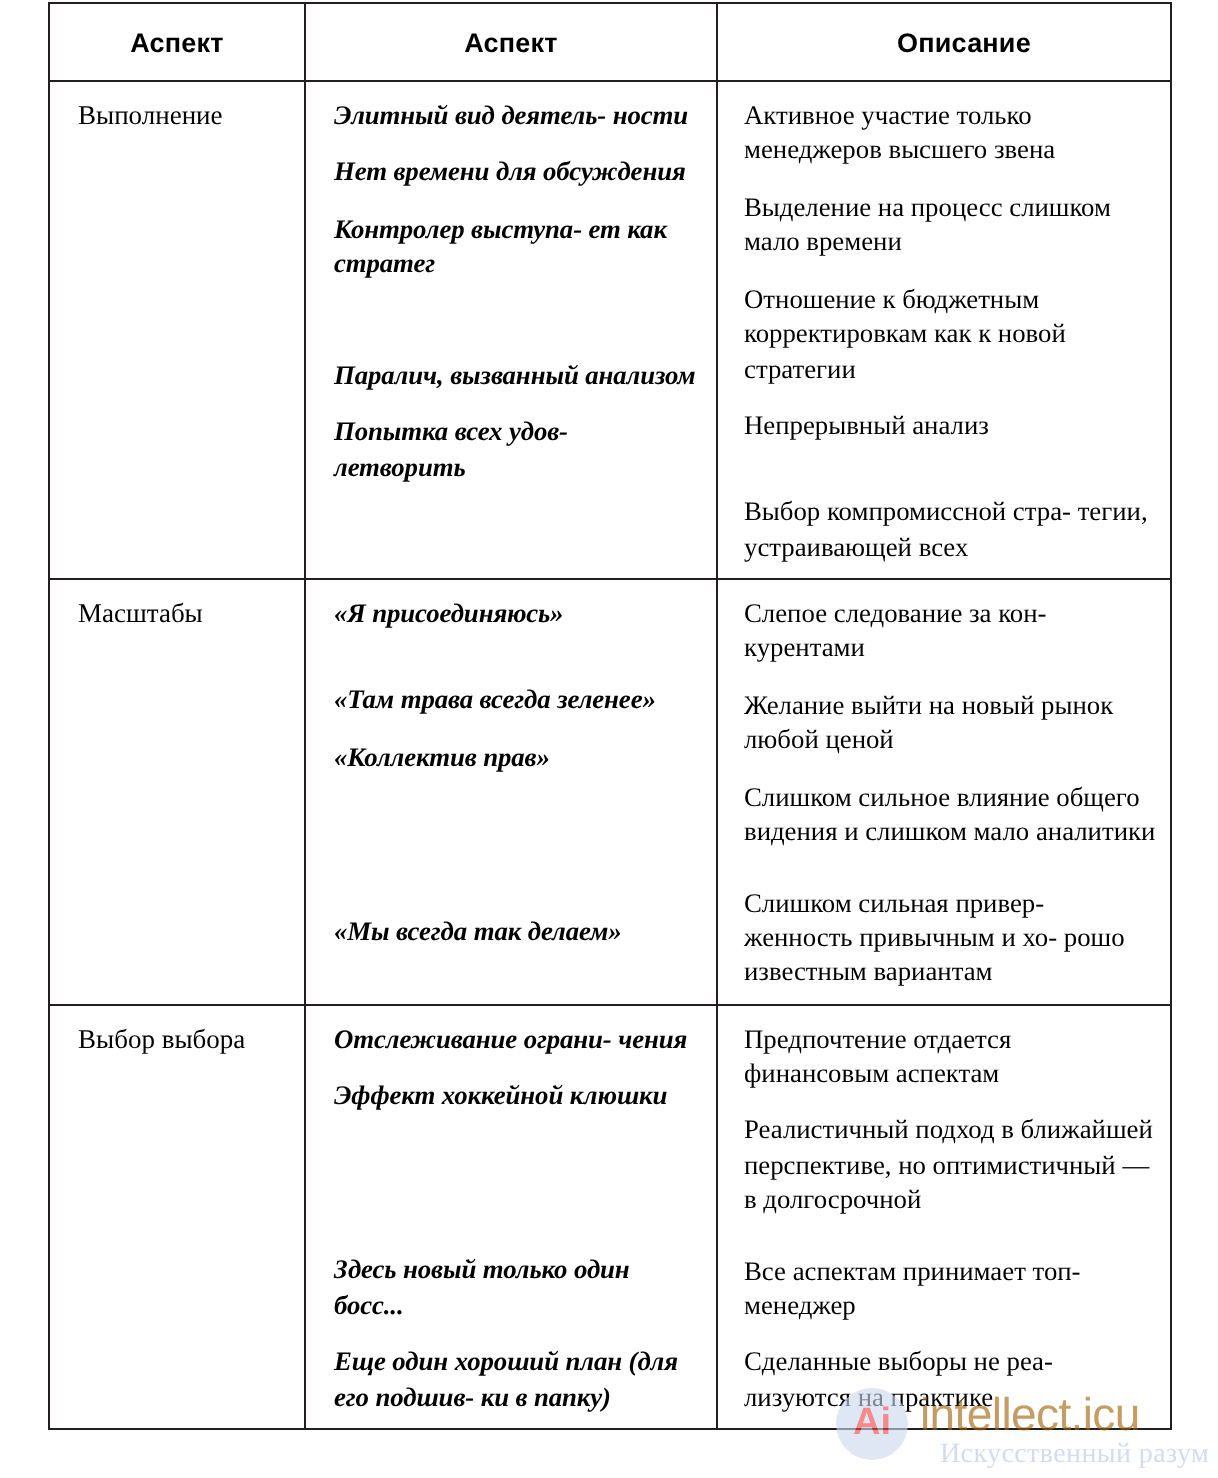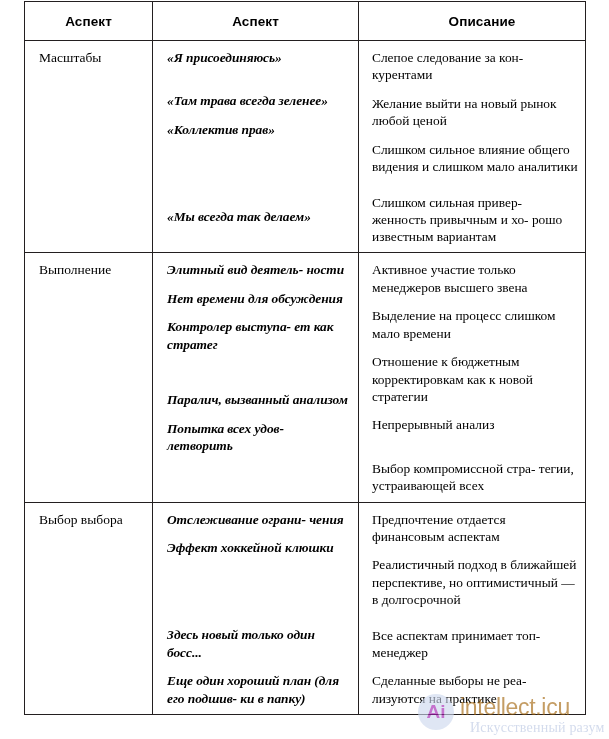--- a/index.html
+++ b/index.html
@@ -137,21 +137,21 @@
     position: absolute;
     left: 0px;
     top: 2px;
     width: 36px;
     height: 36px;
     line-height: 36px;
     text-align: center;
     font-family: "Liberation Sans", "DejaVu Sans", sans-serif;
     font-size: 19px;
     font-weight: bold;
-    color: #a21caf;
+    color: #ef4444;
   }
   .wm-main {
     position: absolute;
     left: 42px;
     top: 2px;
     font-family: "Liberation Sans", "DejaVu Sans", sans-serif;
     font-size: 23px;
     font-weight: normal;
     color: #a16207;
     letter-spacing: -0.3px;
@@ -186,42 +186,20 @@
           <th class="th-first">Аспект</th>
           <th>Аспект</th>
           <th class="th-last">Описание</th>
         </tr>
       </thead>
 
       <tbody>
 
         <tr>
           <td class="td-first">
-            <div class="aspect-cell">Масштабы</div>
-          </td>
-          <td>
-            <div class="stack trap-col">
-              <p class="entry gap-md">«Я присоединяюсь»</p>
-              <p class="entry">«Там трава всегда зеленее»</p>
-              <p class="entry gap-xxl">«Коллектив прав»</p>
-              <p class="entry">«Мы всегда так делаем»</p>
-            </div>
-          </td>
-          <td class="td-last">
-            <div class="stack desc-col">
-              <p class="entry">Слепое следование за кон- курентами</p>
-              <p class="entry">Желание выйти на новый рынок любой ценой</p>
-              <p class="entry gap-sm">Слишком сильное влияние общего видения и слишком мало аналитики</p>
-              <p class="entry">Слишком сильная привер- женность привычным и хо- рошо известным вариантам</p>
-            </div>
-          </td>
-        </tr>
-
-        <tr>
-          <td class="td-first">
             <div class="aspect-cell">Выполнение</div>
           </td>
           <td>
             <div class="stack trap-col">
               <p class="entry">Элитный вид деятель- ности</p>
               <p class="entry">Нет времени для обсуждения</p>
               <p class="entry gap-lg">Контролер выступа- ет как стратег</p>
               <p class="entry">Паралич, вызванный анализом</p>
               <p class="entry">Попытка всех удов- летворить</p>
             </div>
@@ -232,20 +210,42 @@
               <p class="entry">Выделение на процесс слишком мало времени</p>
               <p class="entry">Отношение к бюджетным корректировкам как к новой стратегии</p>
               <p class="entry gap-md">Непрерывный анализ</p>
               <p class="entry">Выбор компромиссной стра- тегии, устраивающей всех</p>
             </div>
           </td>
         </tr>
 
         <tr>
           <td class="td-first">
+            <div class="aspect-cell">Масштабы</div>
+          </td>
+          <td>
+            <div class="stack trap-col">
+              <p class="entry gap-md">«Я присоединяюсь»</p>
+              <p class="entry">«Там трава всегда зеленее»</p>
+              <p class="entry gap-xxl">«Коллектив прав»</p>
+              <p class="entry">«Мы всегда так делаем»</p>
+            </div>
+          </td>
+          <td class="td-last">
+            <div class="stack desc-col">
+              <p class="entry">Слепое следование за кон- курентами</p>
+              <p class="entry">Желание выйти на новый рынок любой ценой</p>
+              <p class="entry gap-sm">Слишком сильное влияние общего видения и слишком мало аналитики</p>
+              <p class="entry">Слишком сильная привер- женность привычным и хо- рошо известным вариантам</p>
+            </div>
+          </td>
+        </tr>
+
+        <tr>
+          <td class="td-first">
             <div class="aspect-cell">Выбор выбора</div>
           </td>
           <td>
             <div class="stack trap-col">
               <p class="entry">Отслеживание ограни- чения</p>
               <p class="entry gap-xxl">Эффект хоккейной клюшки</p>
               <p class="entry">Здесь новый только один босс...</p>
               <p class="entry">Еще один хороший план (для его подшив- ки в папку)</p>
             </div>
           </td>

